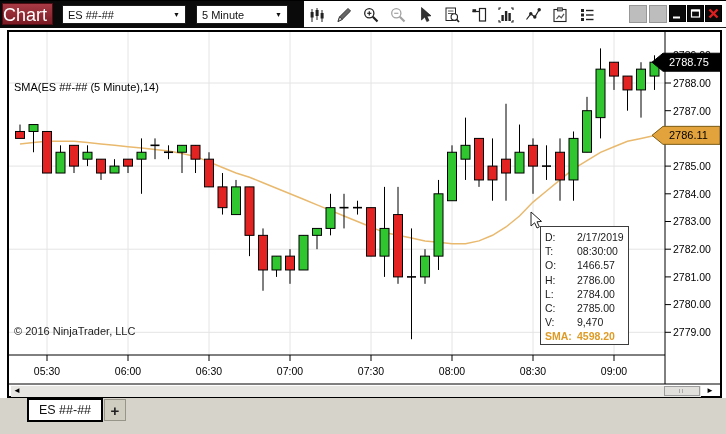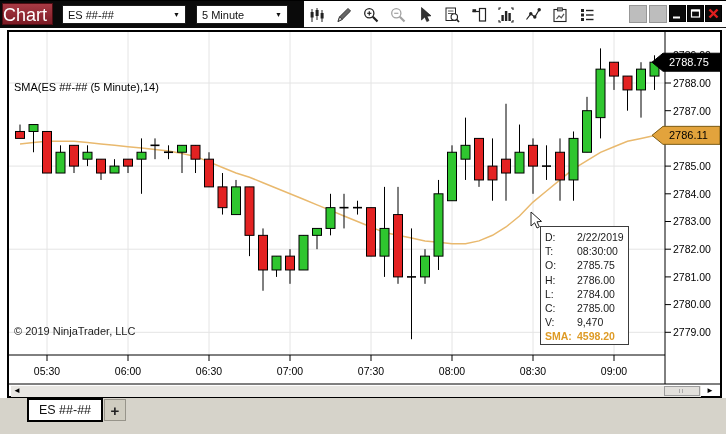--- a/index.html
+++ b/index.html
@@ -438,34 +438,34 @@
           <polygon points="643,103.35299999999647 654,94.35299999999647 711,94.35299999999647 711,112.35299999999647 654,112.35299999999647" fill="#E2A33C" stroke="#7A5A14" stroke-width="1"></polygon>
           <text x="660" y="107.35299999999647" font-size="11" fill="#000" font-family="Liberation Sans, sans-serif">2786.11</text>
         </g>
         <g>
           <polygon points="643,30.225 654,21.225 711,21.225 711,39.225 654,39.225" fill="#000000" stroke="#000" stroke-width="1"></polygon>
           <text x="660" y="34.225" font-size="11" fill="#FFFFFF" font-family="Liberation Sans, sans-serif">2788.75</text>
         </g>
       </svg>
 
     <div class="indicator-label">SMA(ES ##-## (5 Minute),14)</div>
-    <div class="copyright">© 2019 NinjaTrader, LLC</div>
+    <div class="copyright">© 2016 NinjaTrader, LLC</div>
 
     <div class="databox" id="databox">
         <div class="tt-row">
           <span class="tt-label">D:</span>
-          <span class="tt-value">2/22/2019</span>
+          <span class="tt-value">2/17/2019</span>
         </div>
         <div class="tt-row">
           <span class="tt-label">T:</span>
           <span class="tt-value">08:30:00</span>
         </div>
         <div class="tt-row">
           <span class="tt-label">O:</span>
-          <span class="tt-value">2785.75</span>
+          <span class="tt-value">1466.57</span>
         </div>
         <div class="tt-row">
           <span class="tt-label">H:</span>
           <span class="tt-value">2786.00</span>
         </div>
         <div class="tt-row">
           <span class="tt-label">L:</span>
           <span class="tt-value">2784.00</span>
         </div>
         <div class="tt-row">

